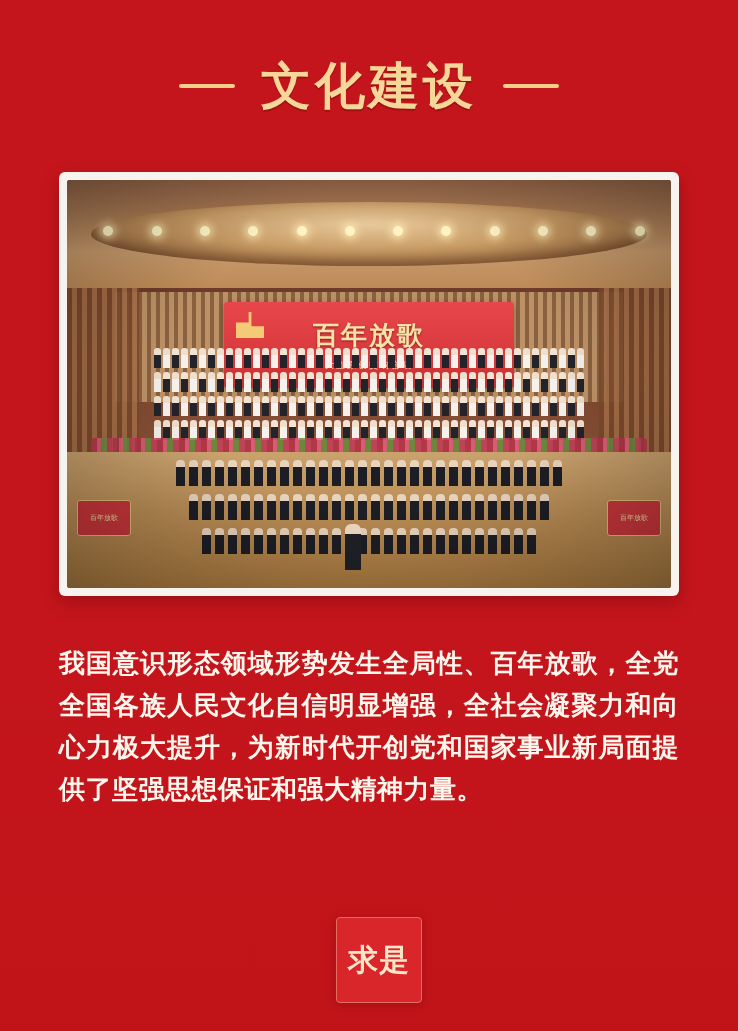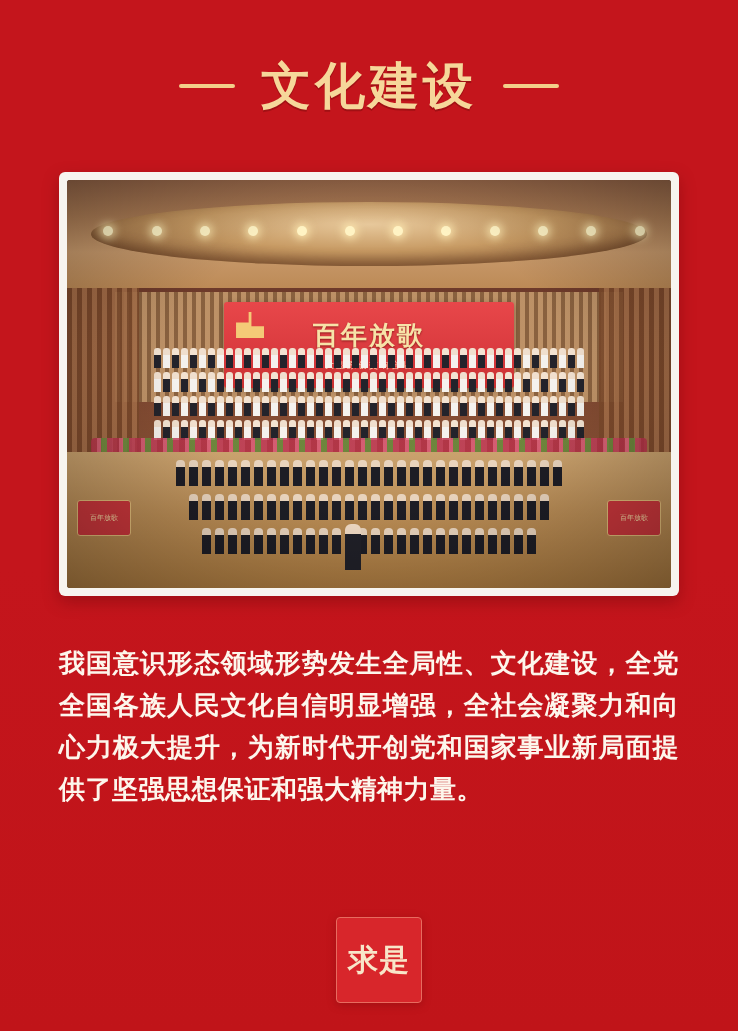--- a/index.html
+++ b/index.html
@@ -545,19 +545,19 @@
       </div>
       <div class="conductor"></div>
       <div class="sideboard l">百年放歌</div>
       <div class="sideboard r">百年放歌</div>
     </div>
 
     <div class="vignette"></div>
   </div>
 </div>
 
-<div class="body-text">我国意识形态领域形势发生全局性、文化建设，全党全国各族人民文化自信明显增强，全社会凝聚力和向心力极大提升，为新时代开创党和国家事业新局面提供了坚强思想保证和强大精神力量。</div>
+<div class="body-text">我国意识形态领域形势发生全局性、百年放歌，全党全国各族人民文化自信明显增强，全社会凝聚力和向心力极大提升，为新时代开创党和国家事业新局面提供了坚强思想保证和强大精神力量。</div>
 
 <div class="footer">
   <div class="logo">
     <span>求是</span>
   </div>
 </div>
 
 </body></html>

